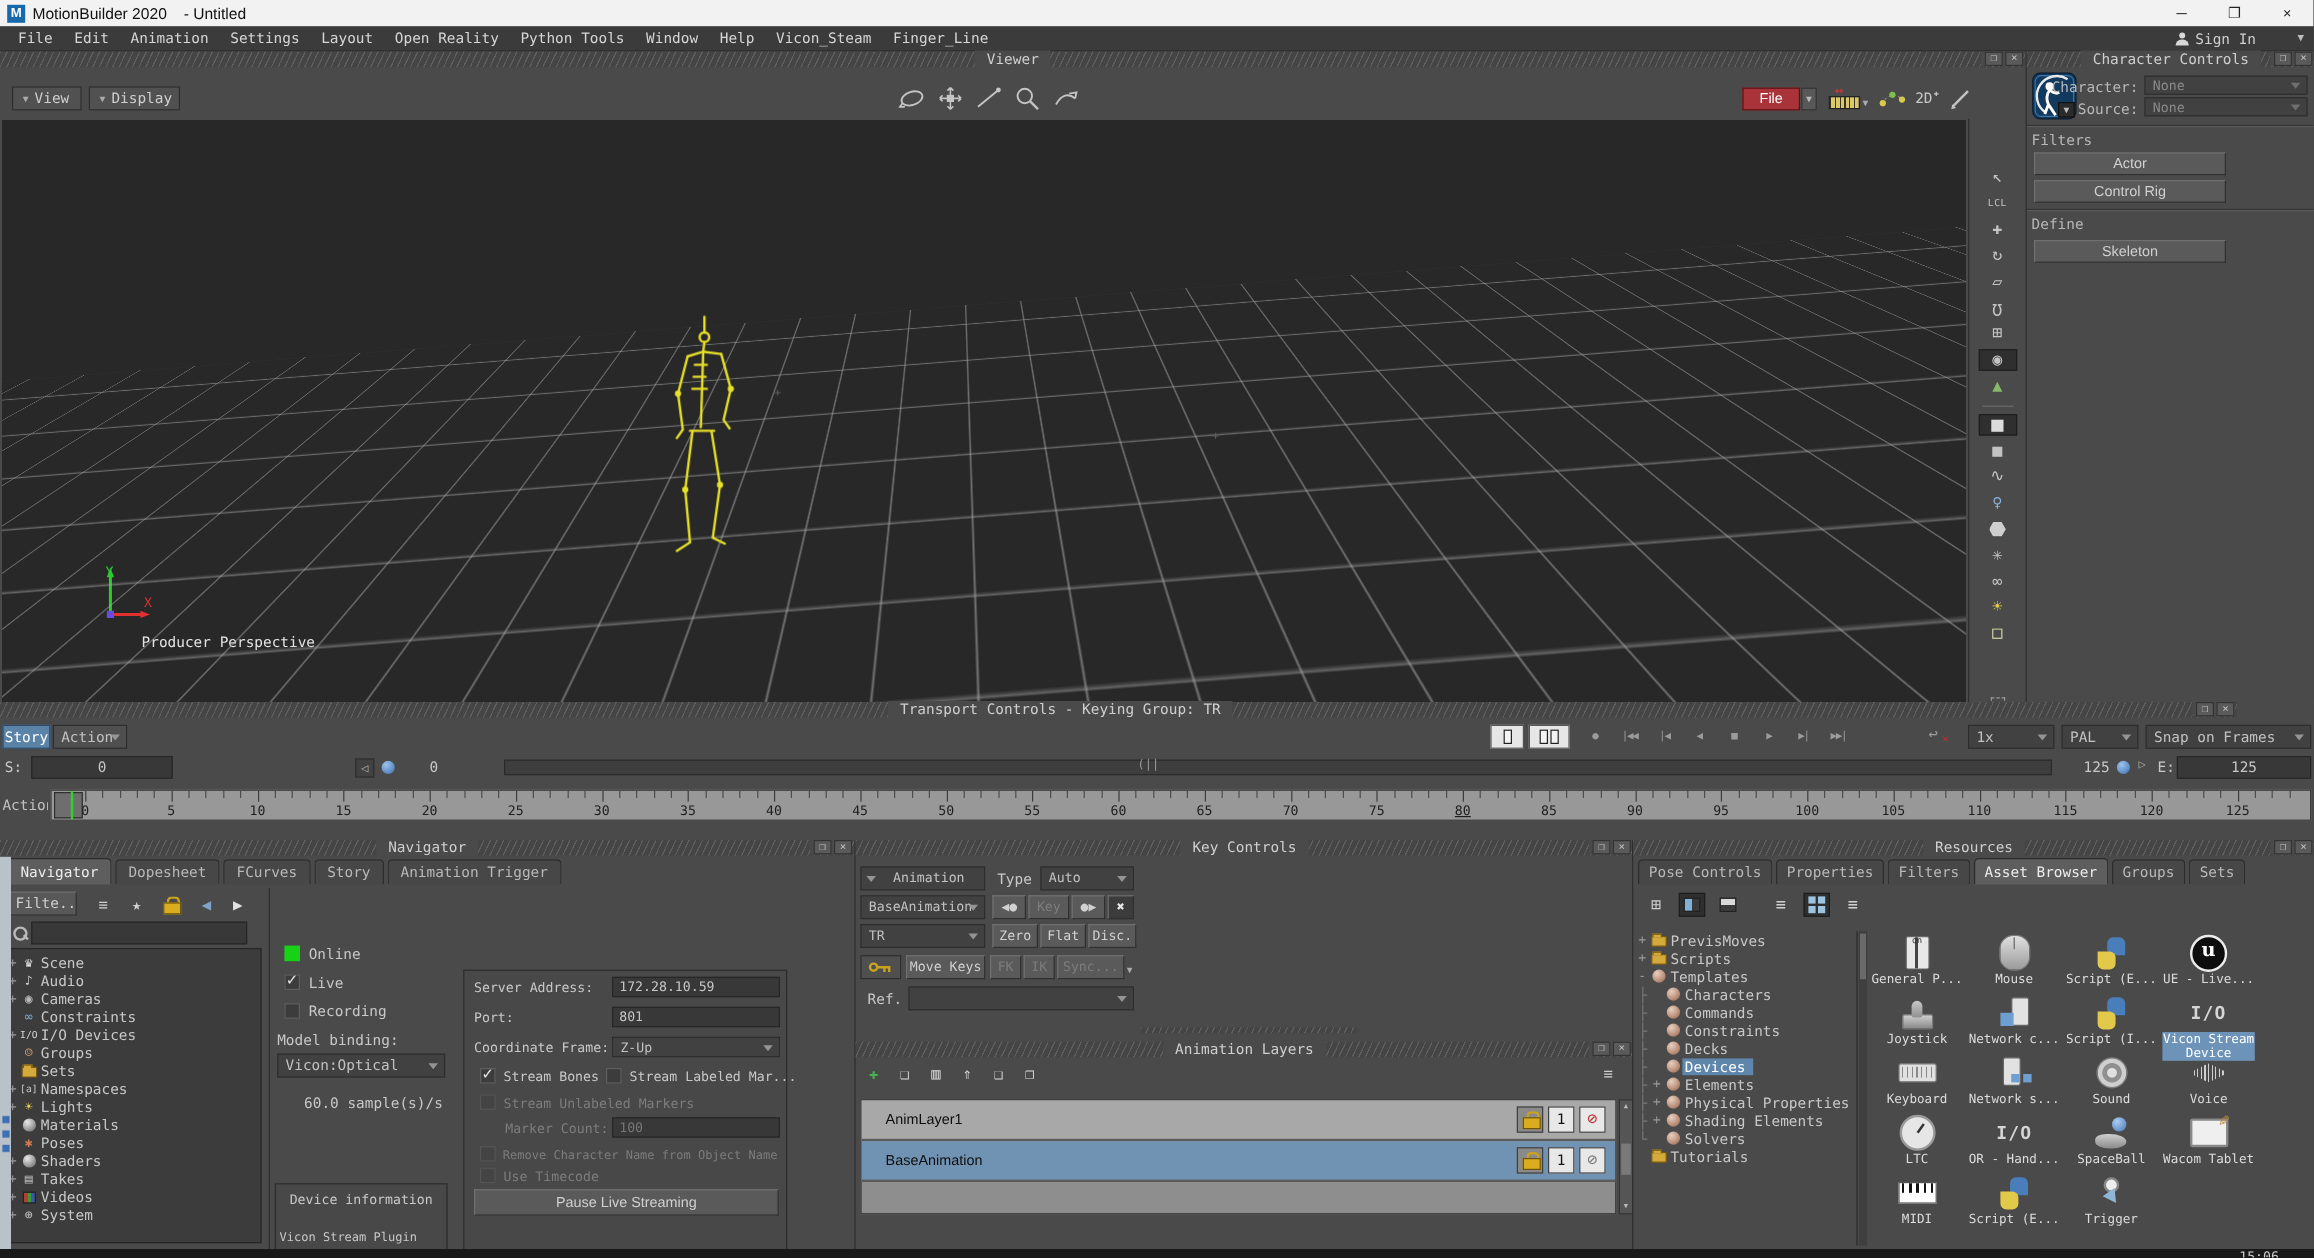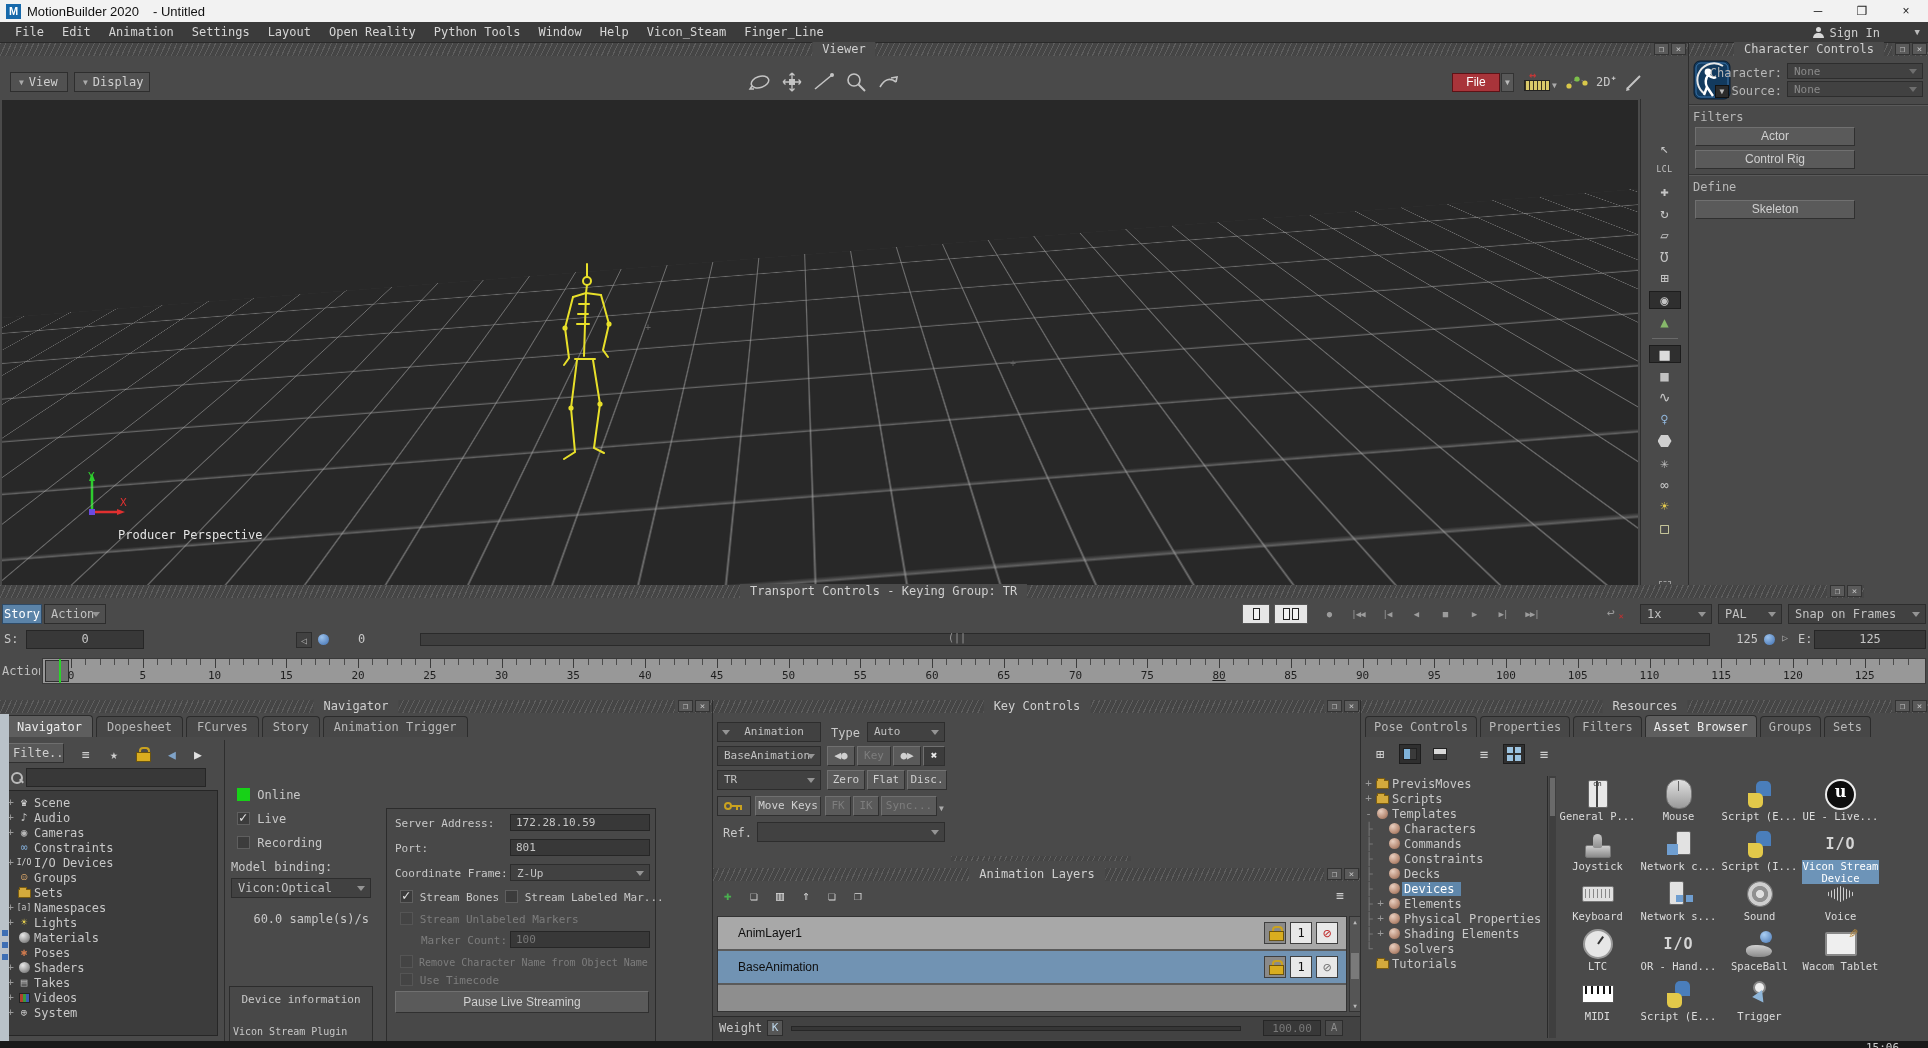--- a/index.html
+++ b/index.html
@@ -932,27 +932,20 @@
             <span class="lbtn lone">1</span>
             <span class="lbtn mgray">⊘</span>
           </span>
         </div>
       </div>
     <div id="al-vscroll">
       <div class="ar">▲</div>
       <div class="th"></div>
       <div class="ar" style="position:absolute;bottom:0;width:100%">▼</div>
     </div>
-    <div id="weight-row">
-      <span class="wl">Weight</span>
-      <div id="k-box">K</div>
-      <div id="w-groove"></div>
-      <div id="w-val" class="input dim">100.00</div>
-      <div id="a-box">A</div>
-    </div>
   </div>
 
   <div id="resources" class="bpanel">
     <div class="hdr" id="res-hdr">
       <span class="ttl">Resources</span>
       <span class="wbtns">
           <div class="wbtn">❐</div>
           <div class="wbtn">×</div>
         </span>
     </div>

